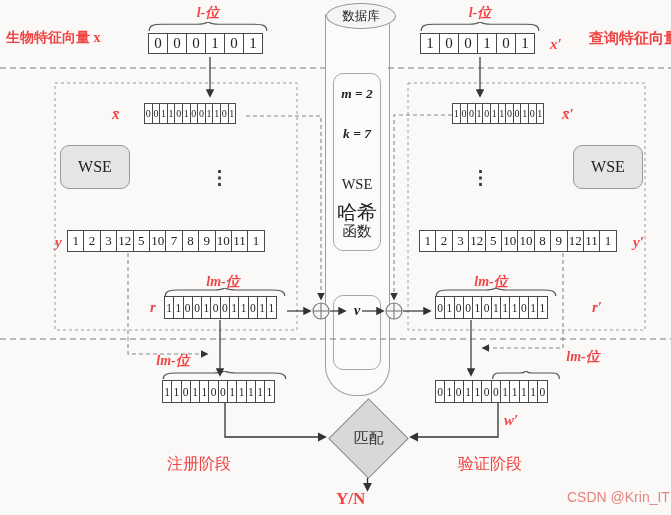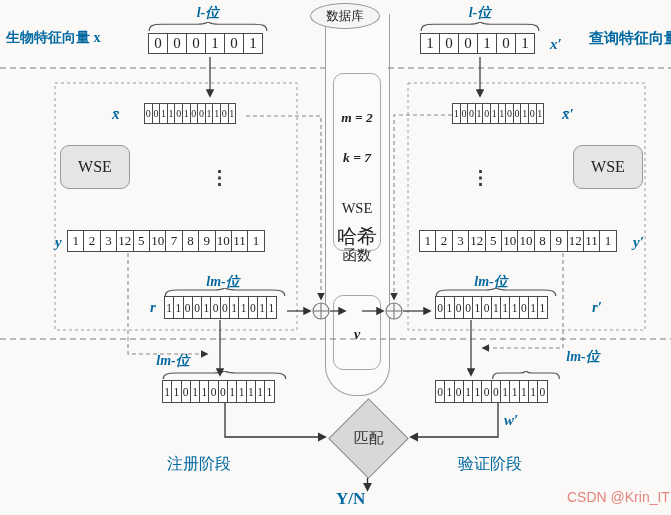--- a/index.html
+++ b/index.html
@@ -1,42 +1,42 @@
 <!DOCTYPE html>
 <html><head>
 <meta charset="utf-8">
 <style>
   html,body{margin:0;padding:0;background:#e9e9e9;}
   #stage{
     position:relative;width:671px;height:515px;background:#faf9f7;
     overflow:hidden;font-family:"Liberation Serif","DejaVu Serif",serif;color:#222;
   }
-  .lab{position:absolute;white-space:nowrap;color:#0369a1;}
+  .lab{position:absolute;white-space:nowrap;color:#ef4444;}
   .it{font-style:italic;font-weight:bold;}
   .ctr{text-align:center;}
   .vec{position:absolute;display:flex;}
   .cell{box-sizing:border-box;border:1px solid #4a4a4a;background:#fff;
         display:flex;align-items:center;justify-content:center;
         font-family:"Liberation Serif","DejaVu Serif",serif;}
   .cell + .cell{margin-left:-1px;}
   .sz-a .cell{width:20px;height:21px;font-size:15px;}
   .sz-b .cell{width:8.6px;height:21px;font-size:10px;}
   .sz-c .cell{width:17.4px;height:22px;font-size:13px;}
   .sz-d .cell{width:10.3px;height:23px;font-size:11.5px;}
   .wsebox{position:absolute;width:68px;height:42px;background:#e6e5e4;border:1px solid #9a9a9a;
           border-radius:9px;display:flex;align-items:center;justify-content:center;font-size:16px;}
   .brace{position:absolute;}
   .brace svg{display:block;width:100%;height:100%;}
-  #db-ellipse{position:absolute;left:310px;top:3px;width:68px;height:24px;border:1px solid #979797;
+  #db-ellipse{position:absolute;left:326px;top:3px;width:68px;height:24px;border:1px solid #979797;
               border-radius:50%;background:#f6f5f3;display:flex;align-items:center;justify-content:center;
               font-size:12.5px;z-index:4;}
   #db-body{position:absolute;left:325px;top:14px;width:63px;height:381px;border:1px solid #a0a0a0;
            border-top:none;border-radius:0 0 30px 30px;background:#fcfbfa;z-index:1;}
   .innerbox{position:absolute;border:1px solid #a8a8a8;border-radius:10px;z-index:2;}
-  .innerbox span{position:absolute;width:100%;text-align:center;margin-top:24px;}
+  .innerbox span{position:absolute;width:100%;text-align:center;}
   #diamond{position:absolute;left:340px;top:410px;width:55px;height:55px;background:#d9d8d7;
            border:1px solid #8a8a8a;transform:rotate(45deg);z-index:2;
            display:flex;align-items:center;justify-content:center;}
   #diamond span{transform:rotate(-45deg);font-size:15px;color:#333;}
   #connectors{position:absolute;left:0;top:0;z-index:3;pointer-events:none;}
   .dots{position:absolute;font-size:19px;font-weight:bold;color:#333;letter-spacing:0;}
   #watermark{position:absolute;left:567px;top:489px;font-family:"Liberation Sans","DejaVu Sans",sans-serif;
              font-size:14px;color:#e4847d;}
   .z5{z-index:5;}
 </style>

